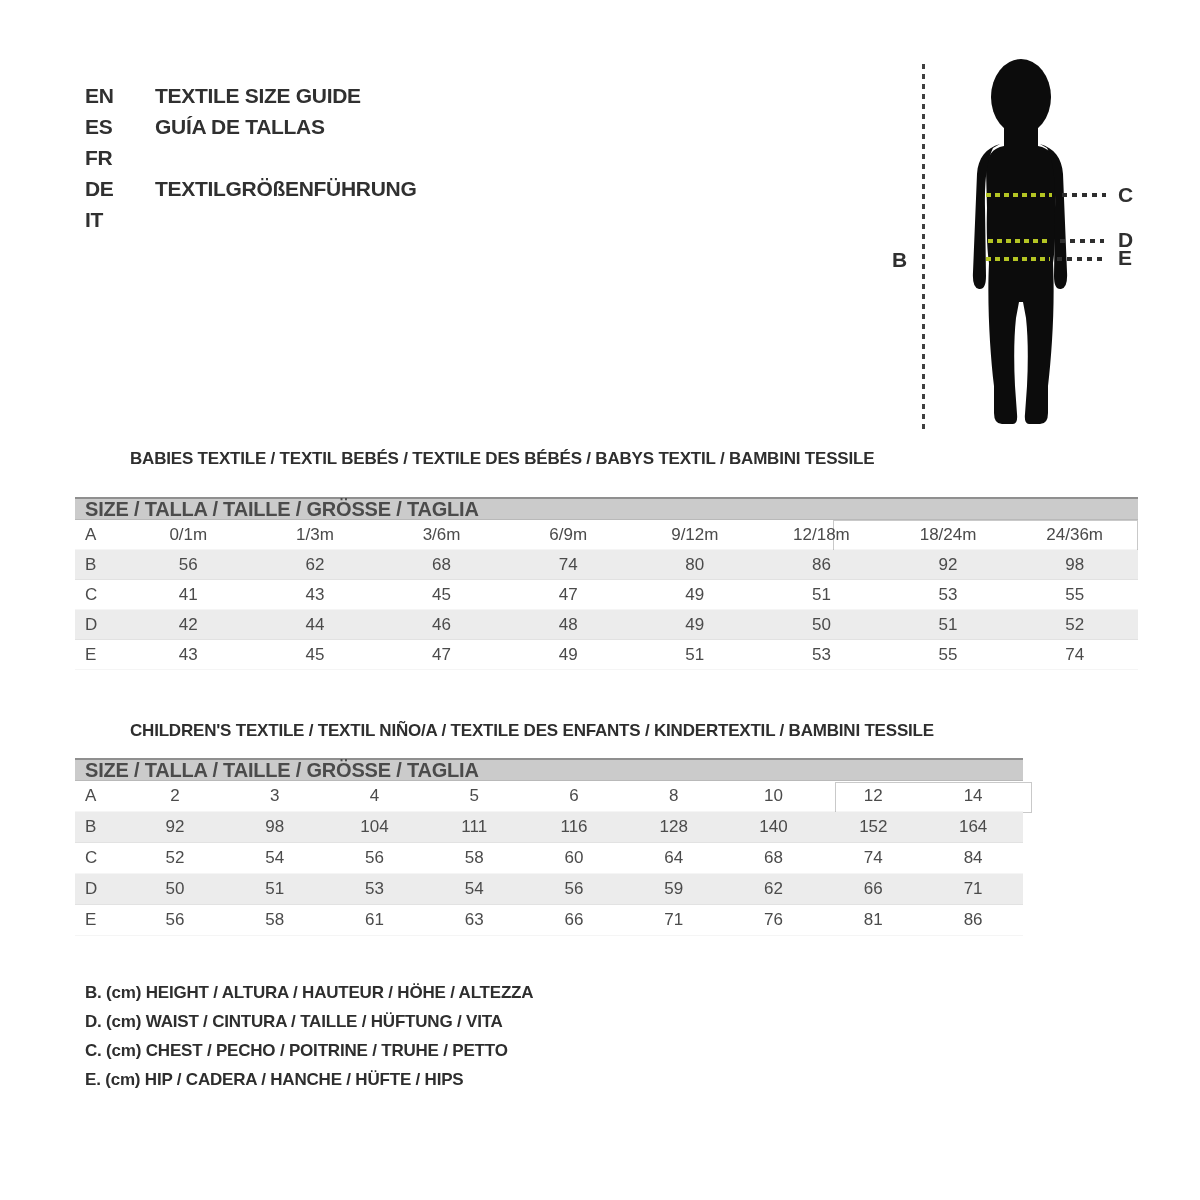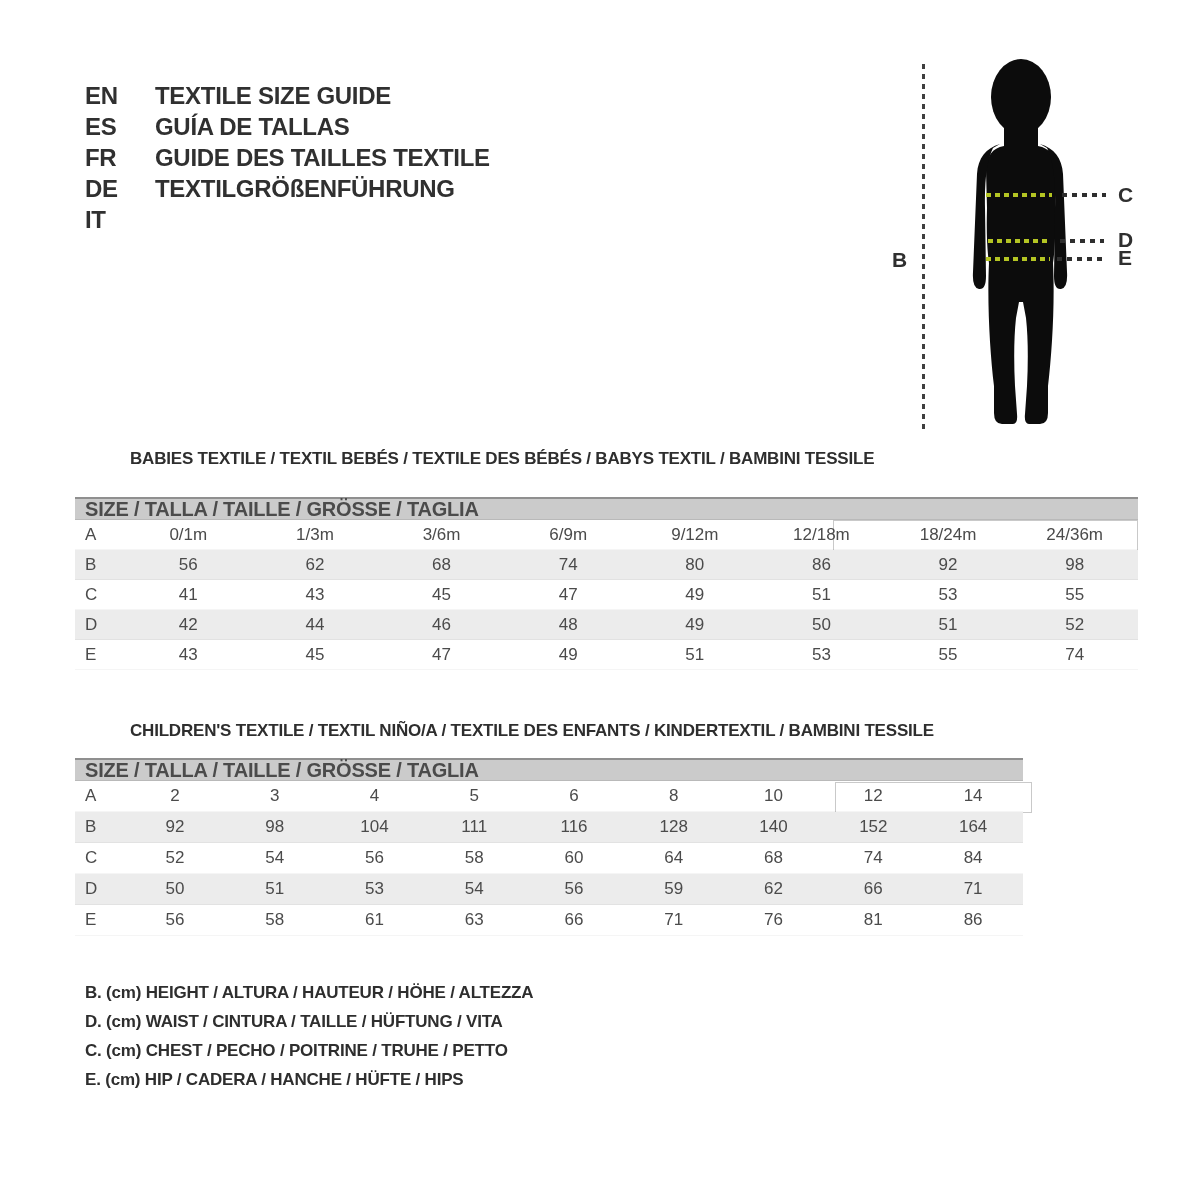--- a/index.html
+++ b/index.html
@@ -7,21 +7,21 @@
     width:1200px; height:1200px; position:relative;
     background:#ffffff; overflow:hidden;
     font-family:"Liberation Sans", sans-serif;
     color:#3c3c3c;
   }
   .abs { position:absolute; }
 
   
   .lang-block { left:85px; top:80px; }
   .lang-row { display:flex; height:31px; align-items:center;
-    font-weight:700; font-size:24px; letter-spacing:-0.3px; color:#303030; }
+    font-weight:700; font-size:21px; letter-spacing:-0.3px; color:#303030; }
   .lang-code { width:70px; }
 
   
   .silhouette-svg { left:958px; top:58px; }
   .vdash { left:922px; top:64px; width:3px; height:368px;
     background:repeating-linear-gradient(to bottom,#3f3f3f 0 5px,transparent 5px 10px); }
   .hgreen { height:4px;
     background:repeating-linear-gradient(to right,#b4c523 0 5px,transparent 5px 9px); }
   .hblack { height:4px;
     background:repeating-linear-gradient(to right,#2e2e2e 0 5px,transparent 5px 10px); }
@@ -59,21 +59,20 @@
     <div class="lang-row">
       <span class="lang-code">EN</span>
       <span class="lang-label">TEXTILE SIZE GUIDE</span>
     </div>
     <div class="lang-row">
       <span class="lang-code">ES</span>
       <span class="lang-label">GUÍA DE TALLAS</span>
     </div>
     <div class="lang-row">
       <span class="lang-code">FR</span>
-      <span class="lang-label">GUIDE DES TAILLES TEXTILE</span>
     </div>
     <div class="lang-row">
       <span class="lang-code">DE</span>
       <span class="lang-label">TEXTILGRÖßENFÜHRUNG</span>
     </div>
     <div class="lang-row">
       <span class="lang-code">IT</span>
     </div>
   </div>
 

